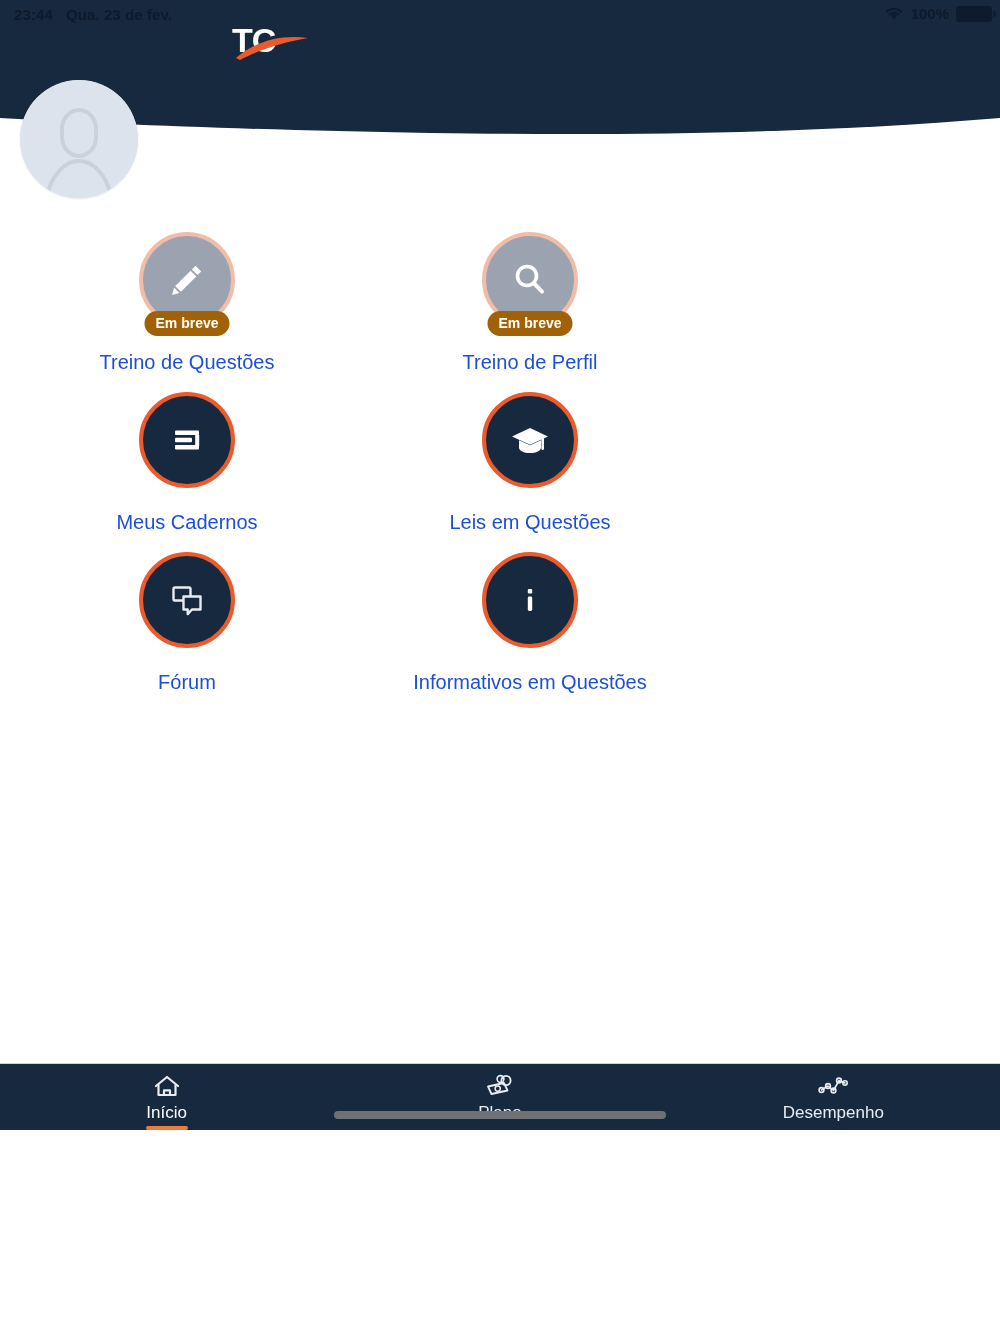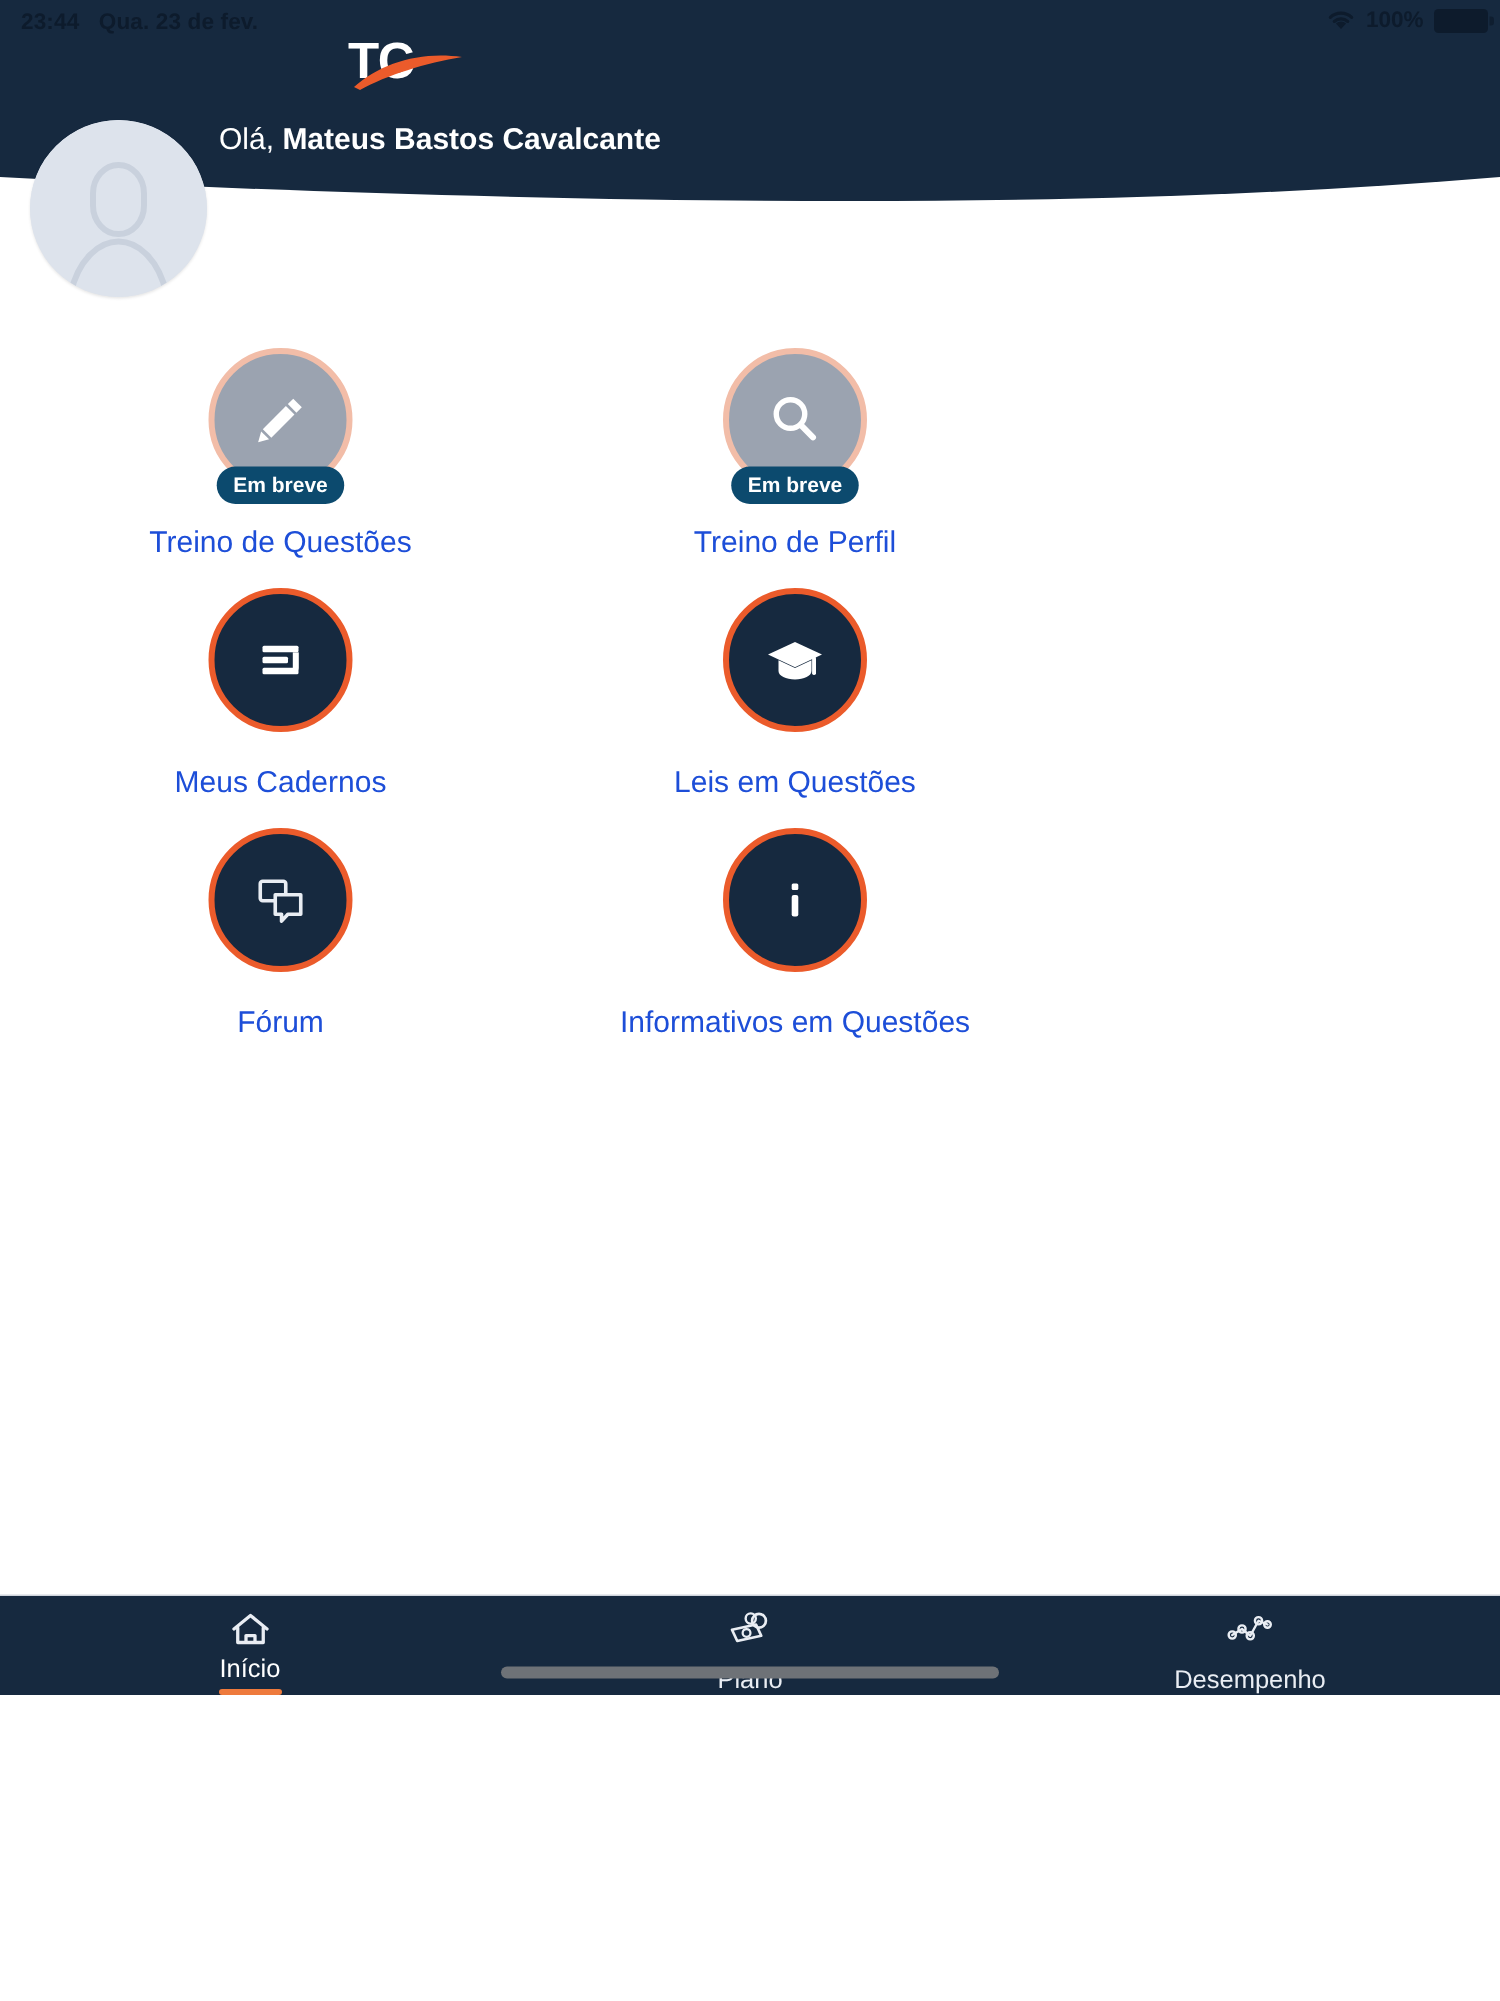--- a/index.html
+++ b/index.html
@@ -148,21 +148,21 @@
   }
   .tile-circle.disabled {
     background: #9BA3B0;
     border-color: #f2bda8;
   }
   .badge {
     position: absolute;
     left: 50%;
     transform: translateX(-50%);
     bottom: -8px;
-    background: #0c4a6e;
+    background: #a16207;
     color: #ffffff;
     font-size: 14px;
     font-weight: bold;
     padding: 4px 11px 5px;
     border-radius: 14px;
     white-space: nowrap;
     z-index: 3;
   }
   .tile-label {
     margin-top: 23px;
@@ -185,21 +185,21 @@
     width: 1000px;
     height: 66px;
     background: #16293F;
     display: flex;
   }
   .navitem {
     flex: 1;
     display: flex;
     flex-direction: column;
     align-items: center;
-    justify-content: space-between;
+    justify-content: flex-start;
     padding-top: 9px;
     position: relative;
   }
   .navicon {
     height: 26px;
     display: flex;
     align-items: center;
     justify-content: center;
   }
   .navlabel {
@@ -254,24 +254,20 @@
       </div>
     </div>
 
     <div class="logo">
       <svg width="84" height="44" viewBox="0 0 84 44">
         <text x="4" y="34" font-family="Liberation Sans, sans-serif" font-size="34" font-weight="bold" fill="#ffffff" letter-spacing="-1">TC</text>
         <path d="M8 40 C26 24, 52 16, 80 20 C56 24, 30 32, 12 42 Z" fill="#EB5B2B"></path>
       </svg>
     </div>
 
-    <div class="greeting">
-      <span class="hi">Olá,</span>
-      <span class="name">Mateus Bastos Cavalcante</span>
-    </div>
 
     <div class="avatar">
       <svg width="118" height="118" viewBox="0 0 118 118">
         <circle cx="59" cy="59" r="59" fill="#dde3ec"></circle>
         <path d="M59 30 a17 19 0 0 1 17 19 v8 a17 19 0 0 1 -34 0 v-8 a17 19 0 0 1 17 -19 Z" fill="none" stroke="#c9d1dd" stroke-width="4"></path>
         <path d="M27 116 C32 93, 46 81, 59 81 C72 81, 86 93, 91 116" fill="none" stroke="#c9d1dd" stroke-width="4"></path>
       </svg>
     </div>
   </div>
 

